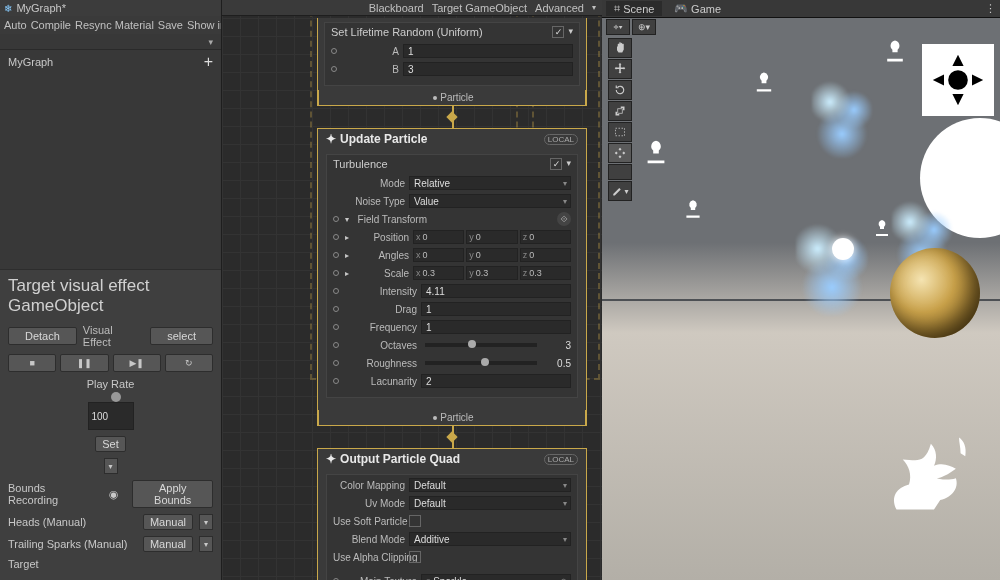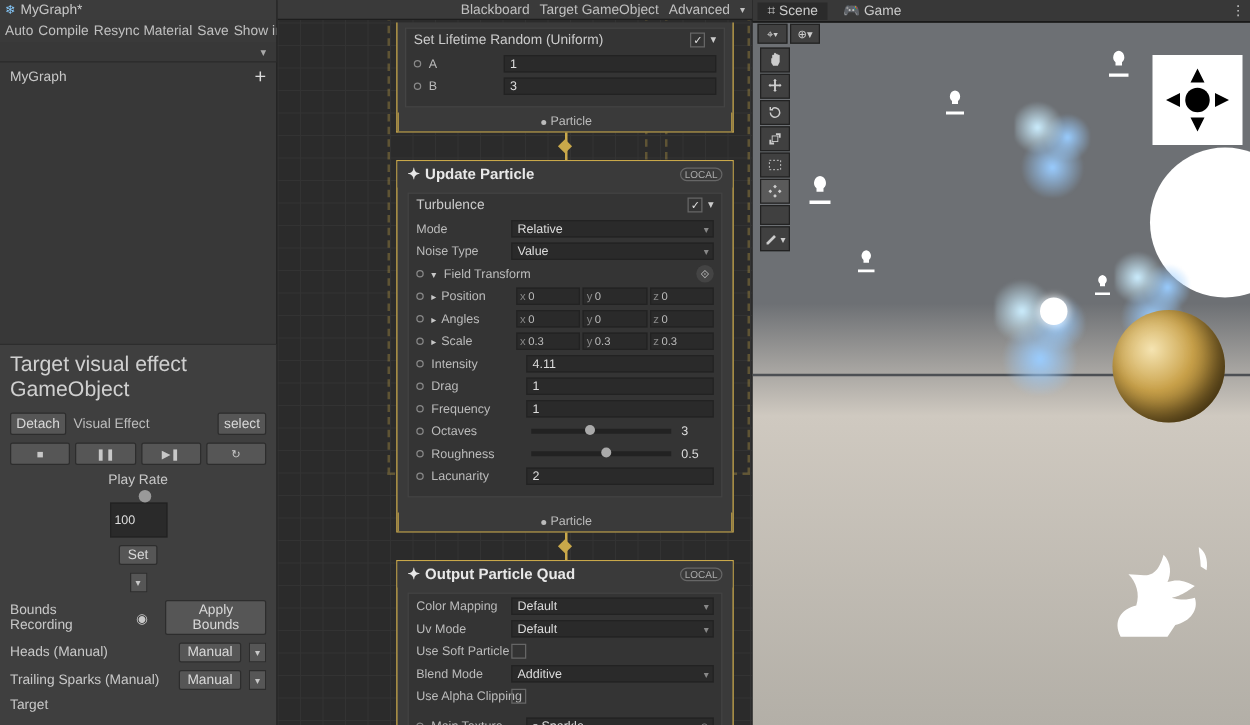--- a/index.html
+++ b/index.html
@@ -13,21 +13,21 @@
   .menubar { height: 18px; background: #3a3a3a; display: flex; align-items: center; padding: 0 4px; font-size: 11px; gap: 4px; white-space: nowrap; overflow: hidden; }
   .menubar span { color: #c0c0c0; }
   .namebar { height: 16px; background: #383838; border-bottom: 1px solid #2a2a2a; display:flex; justify-content:flex-end; align-items:center; padding-right:8px;}
   .namebar .chev { font-size:9px; color:#aaa;}
   .graphname-row { height: 24px; display: flex; align-items: center; justify-content: space-between; padding: 0 8px; }
   .graphname-row .add { font-size: 16px; color: #ddd; }
   .left-spacer { flex: 1; }
 
   .inspector { background: #3f3f3f; border-top: 1px solid #2d2d2d; padding: 6px 8px 4px 8px; }
   .inspector h4 { font-size: 17px; font-weight: 400; color: #d0d0d0; margin-bottom: 8px; }
-  .btn { background: #565656; border: 1px solid #2d2d2d; color: #d8d8d8; font-size: 11px; padding: 2px 4px; border-radius: 2px; }
+  .btn { background: #565656; border: 1px solid #2d2d2d; color: #d8d8d8; font-size: 11px; padding: 2px 16px; border-radius: 2px; }
   .btn.sm { padding: 1px 6px; }
   .row { display: flex; align-items: center; gap: 6px; margin-bottom: 6px; }
   .row .label { color: #bdbdbd; }
   .row .spacer { flex: 1; }
   .iconbtns { display: flex; gap: 4px; margin-bottom: 6px; }
   .iconbtns .ib { flex: 1; height: 18px; background: #565656; border: 1px solid #2d2d2d; border-radius: 2px; display:flex; align-items:center; justify-content:center; font-size:9px;}
   .slider-row { display: flex; align-items: center; gap: 6px; margin-bottom: 6px; flex-direction: column; }
   .slider { flex: 1; height: 4px; background: #2a2a2a; position: relative; border-radius: 2px; }
   .slider .knob { position: absolute; top: -4px; width: 10px; height: 10px; background: #999; border-radius: 50%; }
   .numfield { width: 46px; height: 28px; background: #2a2a2a; border: 1px solid #222; color: #ddd; font-size: 10px; padding: 0 3px; display:flex; align-items:center;}
@@ -41,21 +41,21 @@
       linear-gradient(#333 1px, transparent 1px),
       linear-gradient(90deg, #333 1px, transparent 1px);
     background-size: 18px 18px;
   }
   
   .ctx { position:absolute; border:2px dashed #c9a84a55; }
   .ctx1 { left:88px; top:-40px; width:208px; height:420px; }
   .ctx2 { left:310px; top:-40px; width:68px; height:420px; }
 
   .node-col { position: absolute; left: 95px; top: 18px; width: 270px; display:flex; flex-direction:column; }
-  .node { background: #3a3a3a; border: 1px solid #c9a84a; margin-bottom: 0; }
+  .node { background: #3a3a3a; border: 1px solid #c9a84a; margin-bottom: 0; text-align: right; }
   .node .head { display:flex; align-items:center; justify-content:space-between; padding:3px 8px 4px 8px; background:#3a3a3a; }
   .node .head .title { color:#e8e8e8; font-size:12px; font-weight:600; display:flex; align-items:center; gap:4px;}
   .node .head .tag { font-size:8px; color:#aaa; border:1px solid #666; padding:0 3px; border-radius:6px; }
   .node .body { padding:4px 8px 6px 8px; }
   .block-sep { display:flex; justify-content:center; align-items:center; color:#bbb; font-size:10px; padding:2px 0; background:#3a3a3a; border-left:1px solid #c9a84a; border-right:1px solid #c9a84a; }
   .block-sep .dot { width:4px; height:4px; background:#bbb; border-radius:50%; margin:0 3px;}
   .connector { height:22px; display:flex; justify-content:center; align-items:center; position:relative;}
   .connector::before { content:""; position:absolute; top:0; bottom:0; left:50%; width:2px; background:#c9a84a; }
   .connector .diamond { width:8px; height:8px; background:#c9a84a; transform:rotate(45deg); position:relative; z-index:1;}
 

